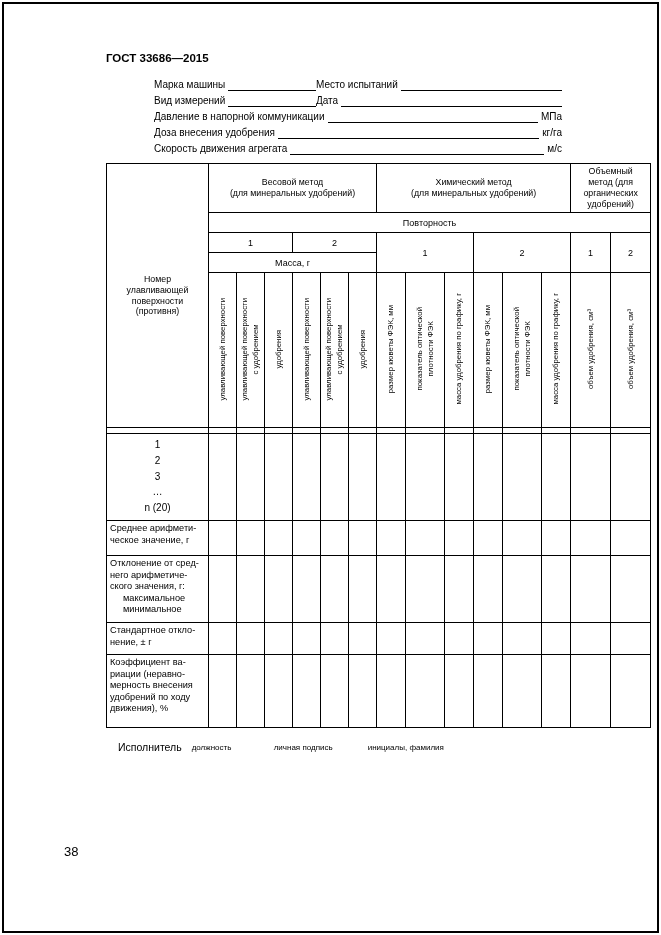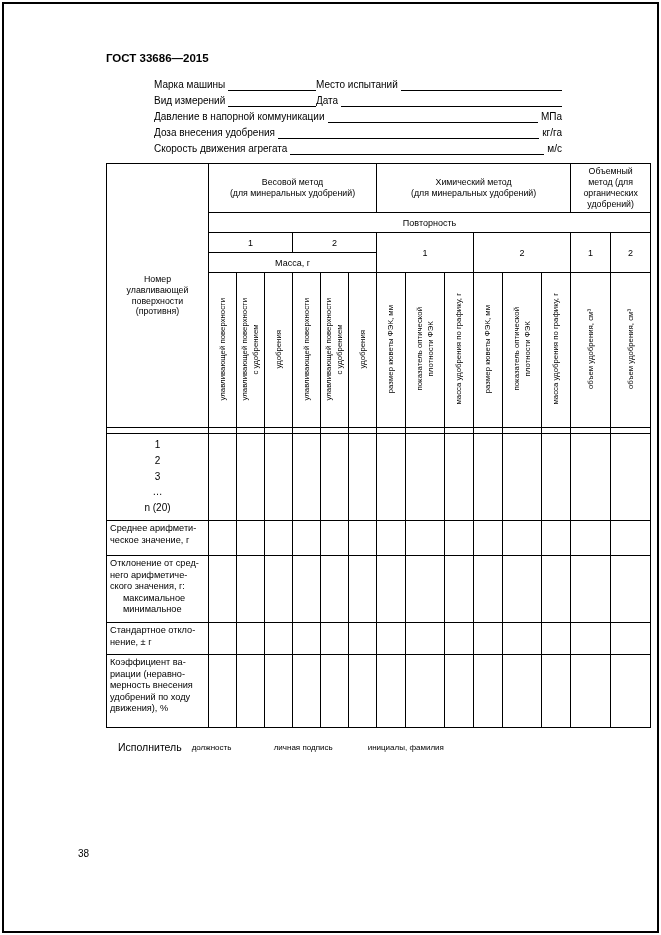--- a/index.html
+++ b/index.html
@@ -46,21 +46,21 @@
   tr.r-sum4 td { height: 68px; }
 
   .executor { margin-top: 13px; margin-left: 12px; display: flex; font-size: 10.5px; }
   .sig { display: flex; flex-direction: row; margin-left: 10px; }
   .sig-line { height: 13px; border-bottom: 1px solid #000; }
   .sig-cap { font-size: 8px; text-align: center; padding-top: 2px; }
   .s1 { width: 72px; }
   .s2 { width: 84px; }
   .s3 { width: 98px; }
 
-  .page-number { position: absolute; left: 78px; bottom: 76px; font-size: 10px; }
+  .page-number { position: absolute; left: 64px; bottom: 76px; font-size: 13px; }
 </style>
 </head>
 <body>
 
 <div class="page">
   <div class="frame"></div>
 
   <div class="content">
 
     <div class="doc-number">ГОСТ 33686—2015</div>

